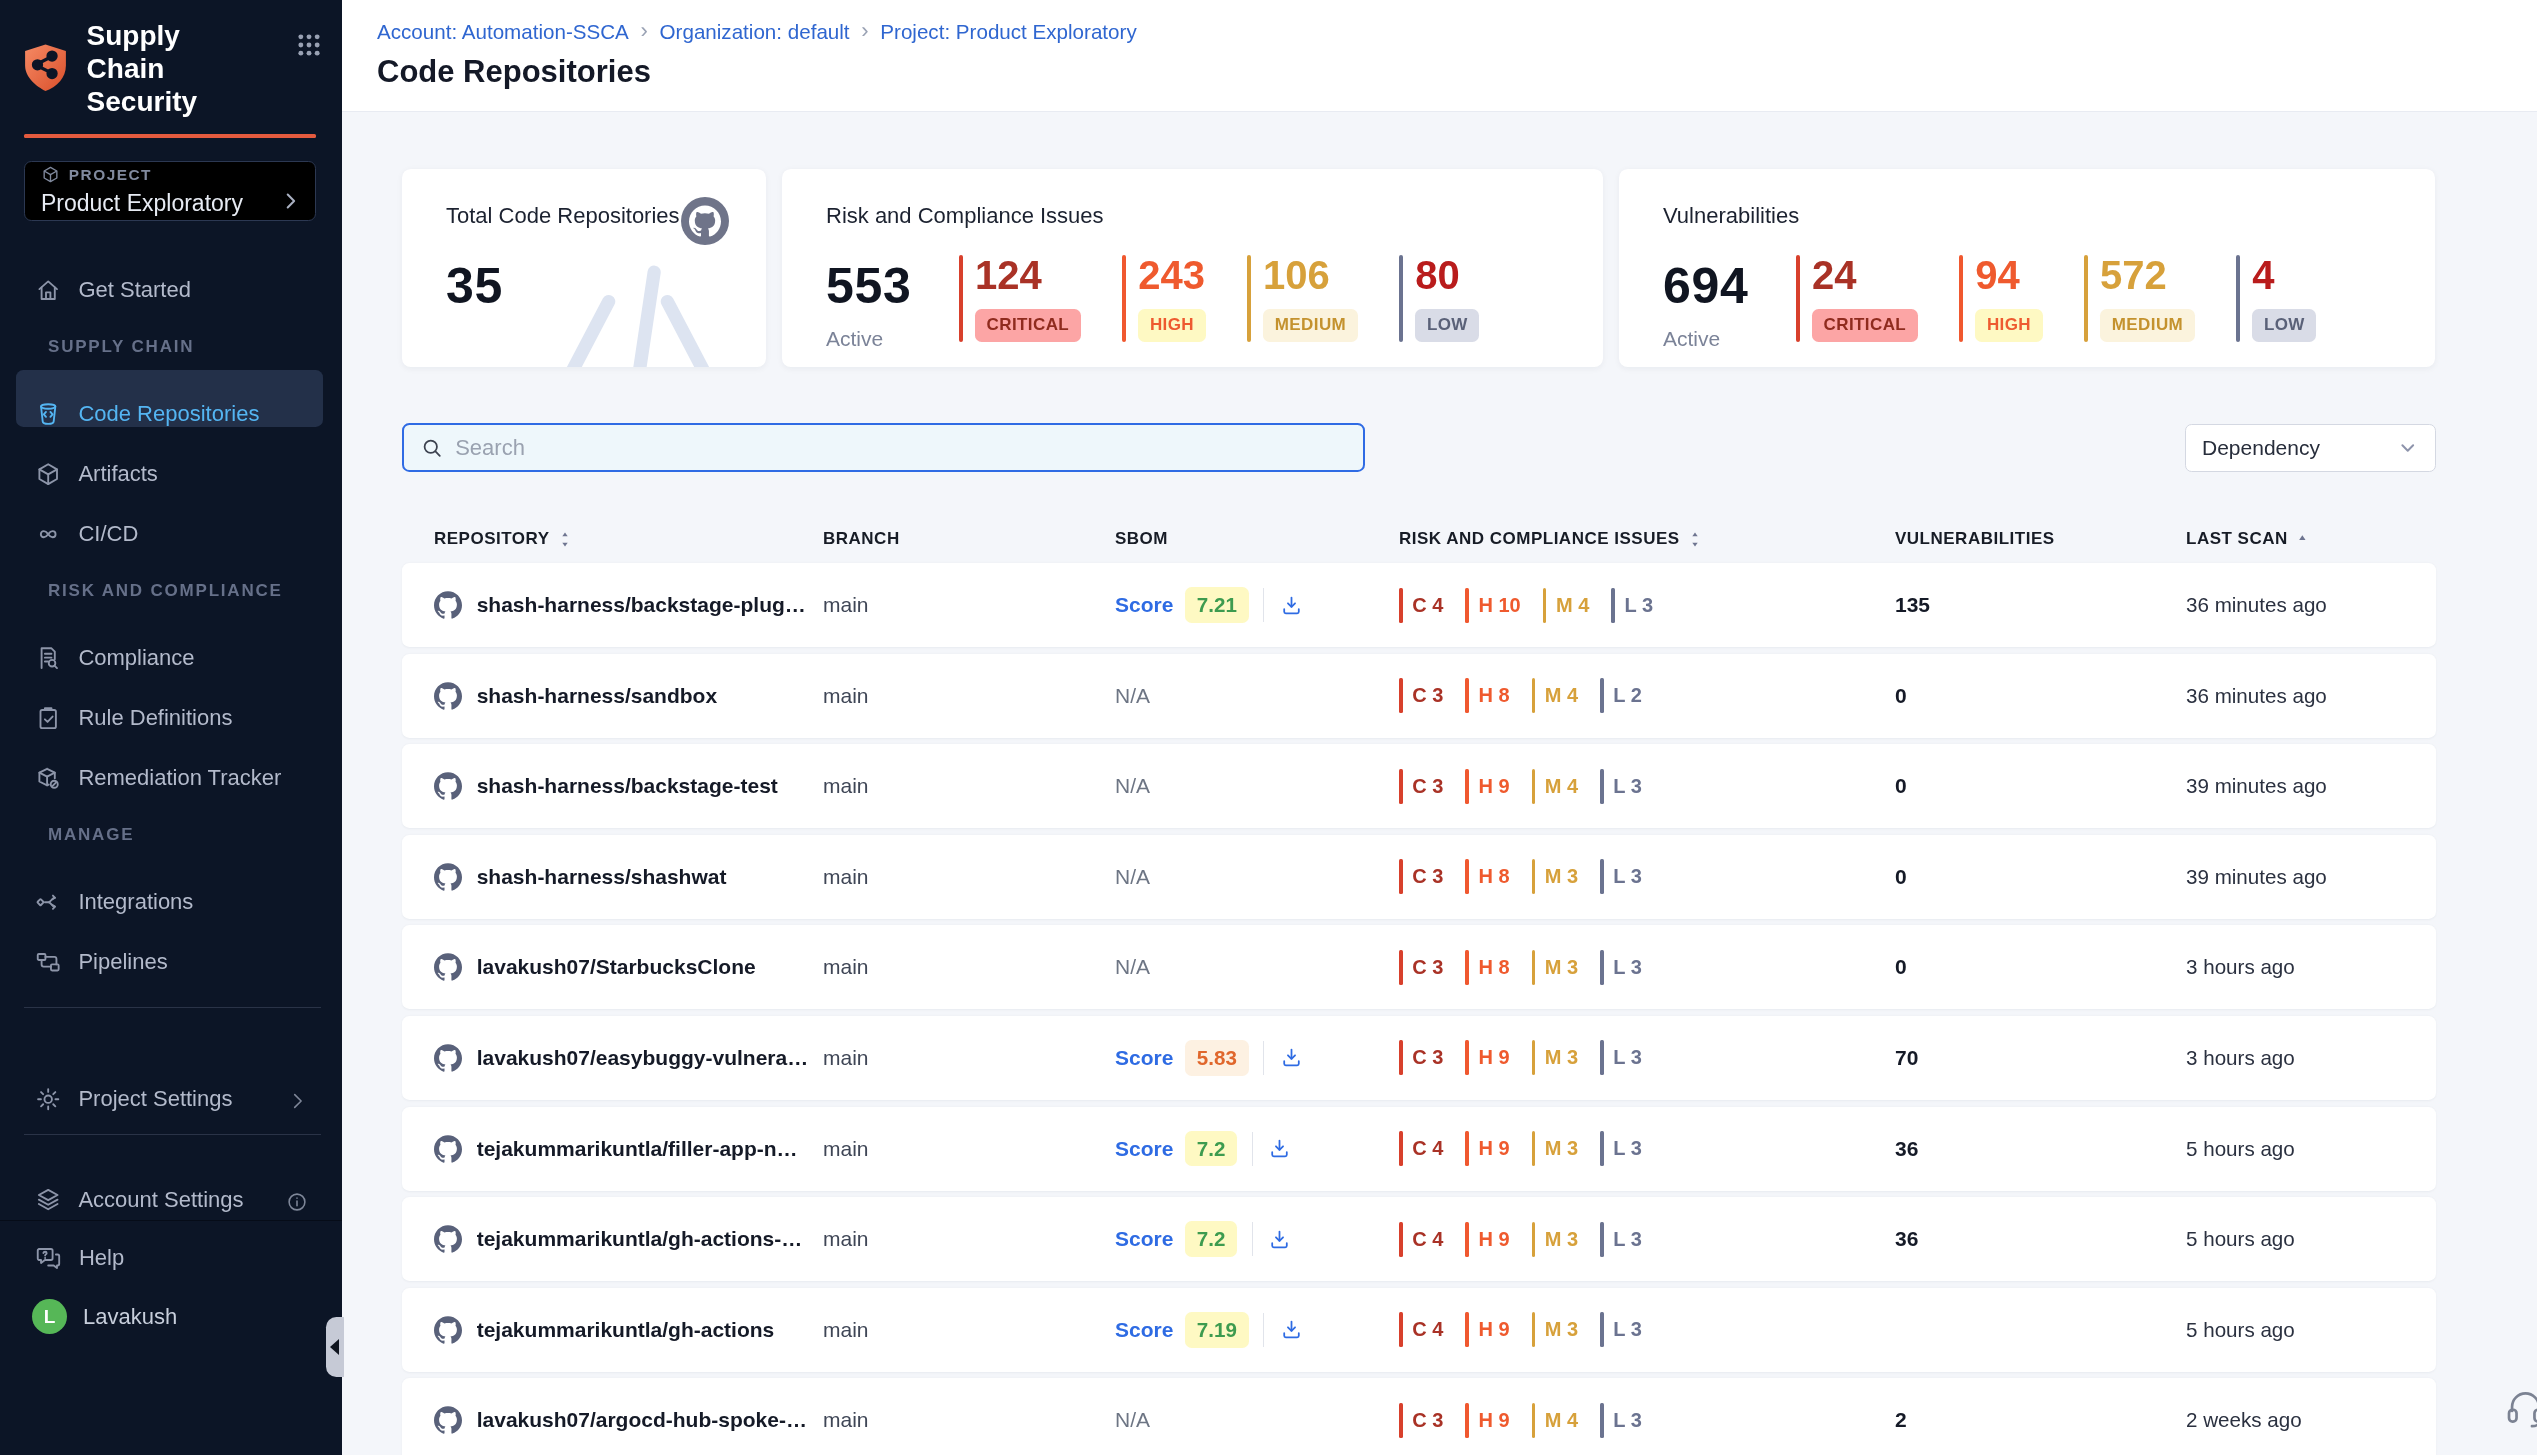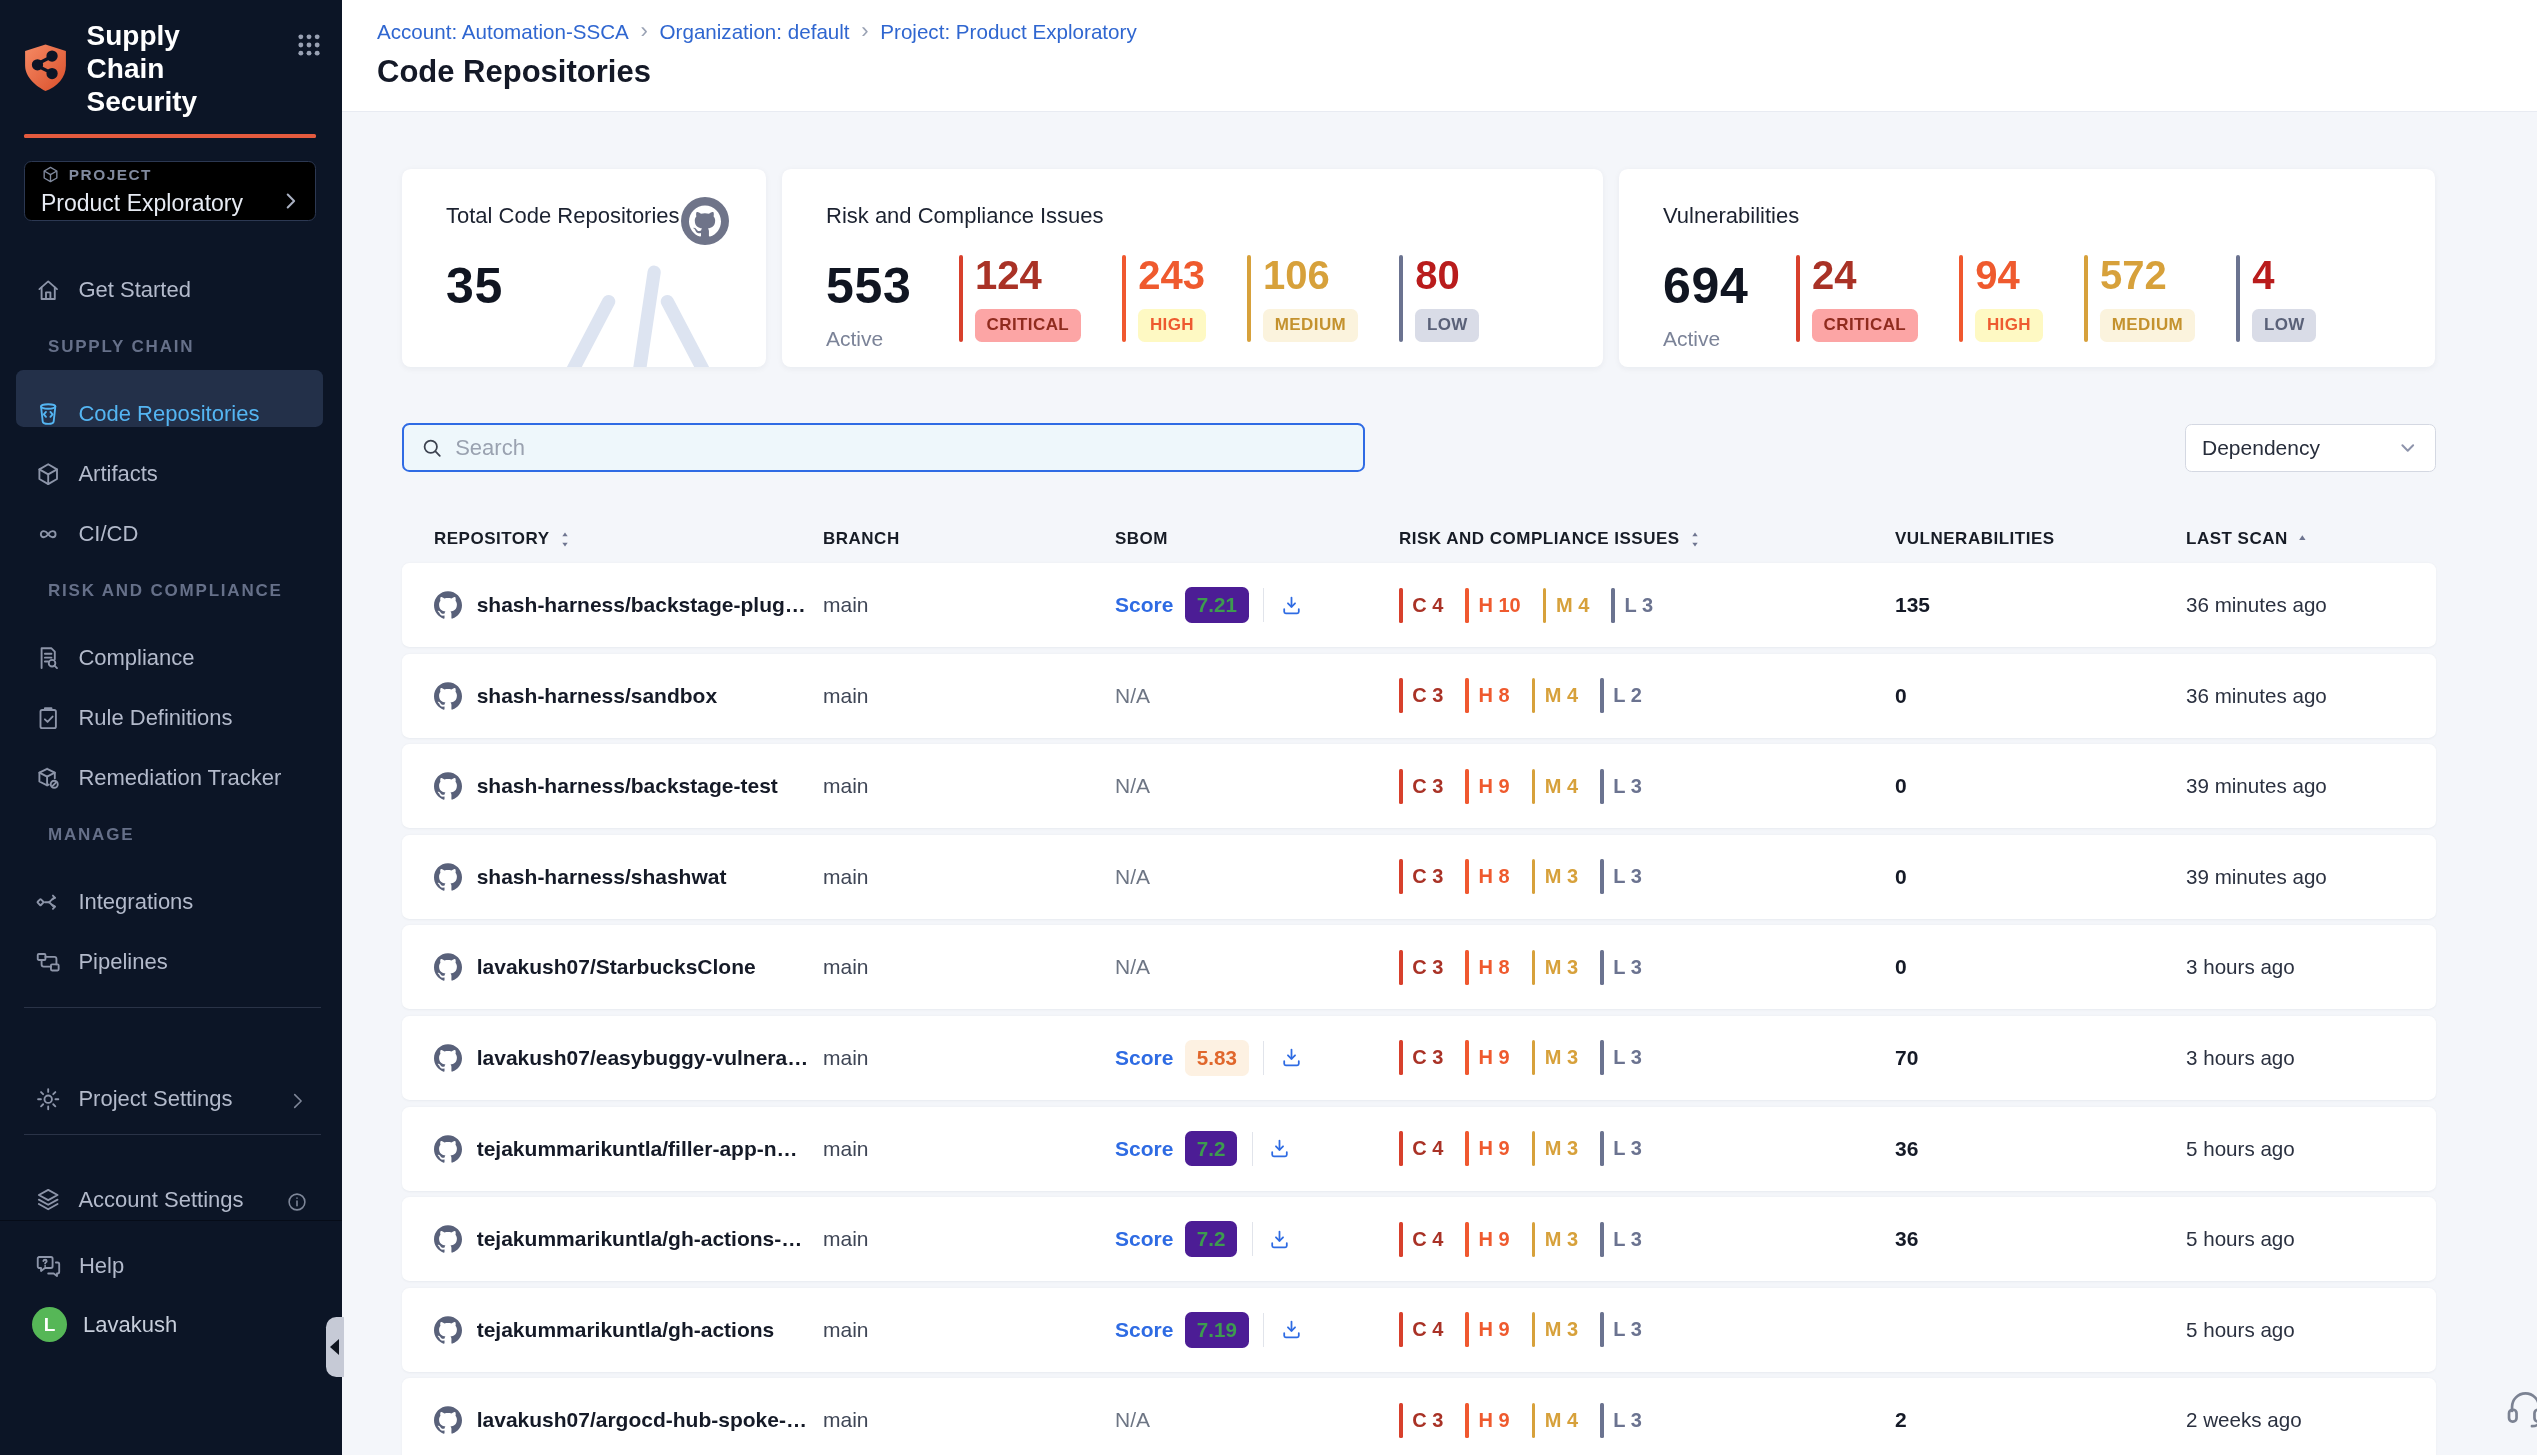--- a/index.html
+++ b/index.html
@@ -18,21 +18,21 @@
   .project-name{margin-top:5.9px;font-size:23px;color:#e7ebf3}
   .project-chev{position:absolute;right:13.2px;top:28px;width:22px;height:22px;color:#aab1c2}
   .nav-section{font-size:17px;letter-spacing:1.8px;color:#667089;margin:34px 0 13.2px 48px;font-weight:700}
   .nav-item{display:flex;align-items:flex-end;gap:17px;height:57px;margin:0 19px 2.9px 16px;border-radius:7.3px;padding:0 14.7px 0 19px;cursor:pointer;font-size:22px;color:#b3bacb}
   .nav-item.first{margin-top:25px}
   .nav-item .ic{width:26.4px;height:26.4px;color:#8d95a9;flex:0 0 auto}
   .nav-item.selected{background:#233049;color:#54b5f2}
   .nav-item.selected .ic{color:#54b5f2}
   .nav-item .trail{margin-left:auto;width:22px;height:22px;color:#7f8799}
   .sdiv{border:none;border-top:0.7px solid #2a3347;margin:32px 20.6px 0 23.5px}
-  .side-bottom{position:absolute;left:0;right:0;bottom:0;height:235px;background:#0c1526;border-top:1.5px solid #060c18;padding-top:19px}
+  .side-bottom{position:absolute;left:0;right:0;bottom:0;height:235px;background:#0c1526;border-top:1.5px solid #060c18;padding-top:11px}
   .avatar{width:35px;height:35px;border-radius:50%;background:#56b757;color:#fff;font-size:19px;font-weight:700;display:flex;align-items:center;justify-content:center;flex:0 0 auto}
   .user-name{font-size:22px;color:#c7cedb}
   .collapse-handle{position:absolute;left:326px;top:1317px;width:17.6px;height:60px;background:#c6cad6;border-radius:10.3px 0 0 10.3px;display:flex;align-items:center;justify-content:center;z-index:6;cursor:pointer}
   .collapse-handle i{width:0;height:0;border-top:8px solid transparent;border-bottom:8px solid transparent;border-right:9.5px solid #10151f}
   
   .main{position:absolute;left:342px;top:0;width:2195px;height:1455px}
   .main-header{background:#fff;height:112px;border-bottom:0.7px solid #e8ebf2;padding:19px 0 0 35px}
   .breadcrumb{display:flex;gap:11.7px;font-size:20.6px;color:#2f66d0;align-items:center}
   .crumb{cursor:pointer}
   .bc-sep{color:#9aa2b4;font-size:22px;transform:translateY(-1.5px)}
@@ -82,21 +82,21 @@
   .th{font-size:17px;font-weight:700;color:#171c26;letter-spacing:0.5px;display:flex;align-items:center;gap:7.3px}
   .th .sort{width:16px;height:19px;color:#6e7590}
   .row{height:84px;background:#fff;border-radius:7.3px;margin-bottom:6.6px;box-shadow:0 0.7px 2.2px rgba(20,30,60,.05);cursor:pointer}
   .repo-cell{display:flex;align-items:center;gap:14.7px;min-width:0}
   .repo-cell .gh{width:28px;height:28px;color:#59617a;flex:0 0 auto}
   .repo-name{font-size:21px;font-weight:600;color:#151a27;white-space:nowrap;overflow:hidden;text-overflow:ellipsis;padding-right:14.7px}
   .branch{font-size:21px;color:#3f4656}
   .sbom-cell{display:flex;align-items:center}
   .score-label{font-size:21px;font-weight:600;color:#2e6be3}
   .score-badge{margin-left:11.7px;font-size:20.6px;font-weight:700;padding:5.9px 11.7px;border-radius:6.6px}
-  .score-badge.good{color:#3d9b4f;background:#4c1d95}
+  .score-badge.good{color:#3d9b4f;background:#fef9c3}
   .score-badge.warn{color:#e0672c;background:#fdf1e2}
   .vdiv{width:0.7px;height:34px;background:#e1e4eb;margin:0 14.7px}
   .dl-btn{border:none;background:none;cursor:pointer;color:#2e6be3;width:25px;height:25px;padding:0}
   .dl-btn svg{width:25px;height:25px}
   .na{font-size:21px;color:#6d7584}
   .risk-cell{display:flex;align-items:center;gap:22px}
   .chip{display:inline-flex;align-items:center;gap:9.5px;font-size:20px;font-weight:700}
   .chip .rbar{width:3.7px;height:35px;border-radius:1.5px}
   .chip.critical{color:#a93226}.chip.critical .rbar{background:#d8402c}
   .chip.high{color:#ef5a2e}.chip.high .rbar{background:#f0582f}

